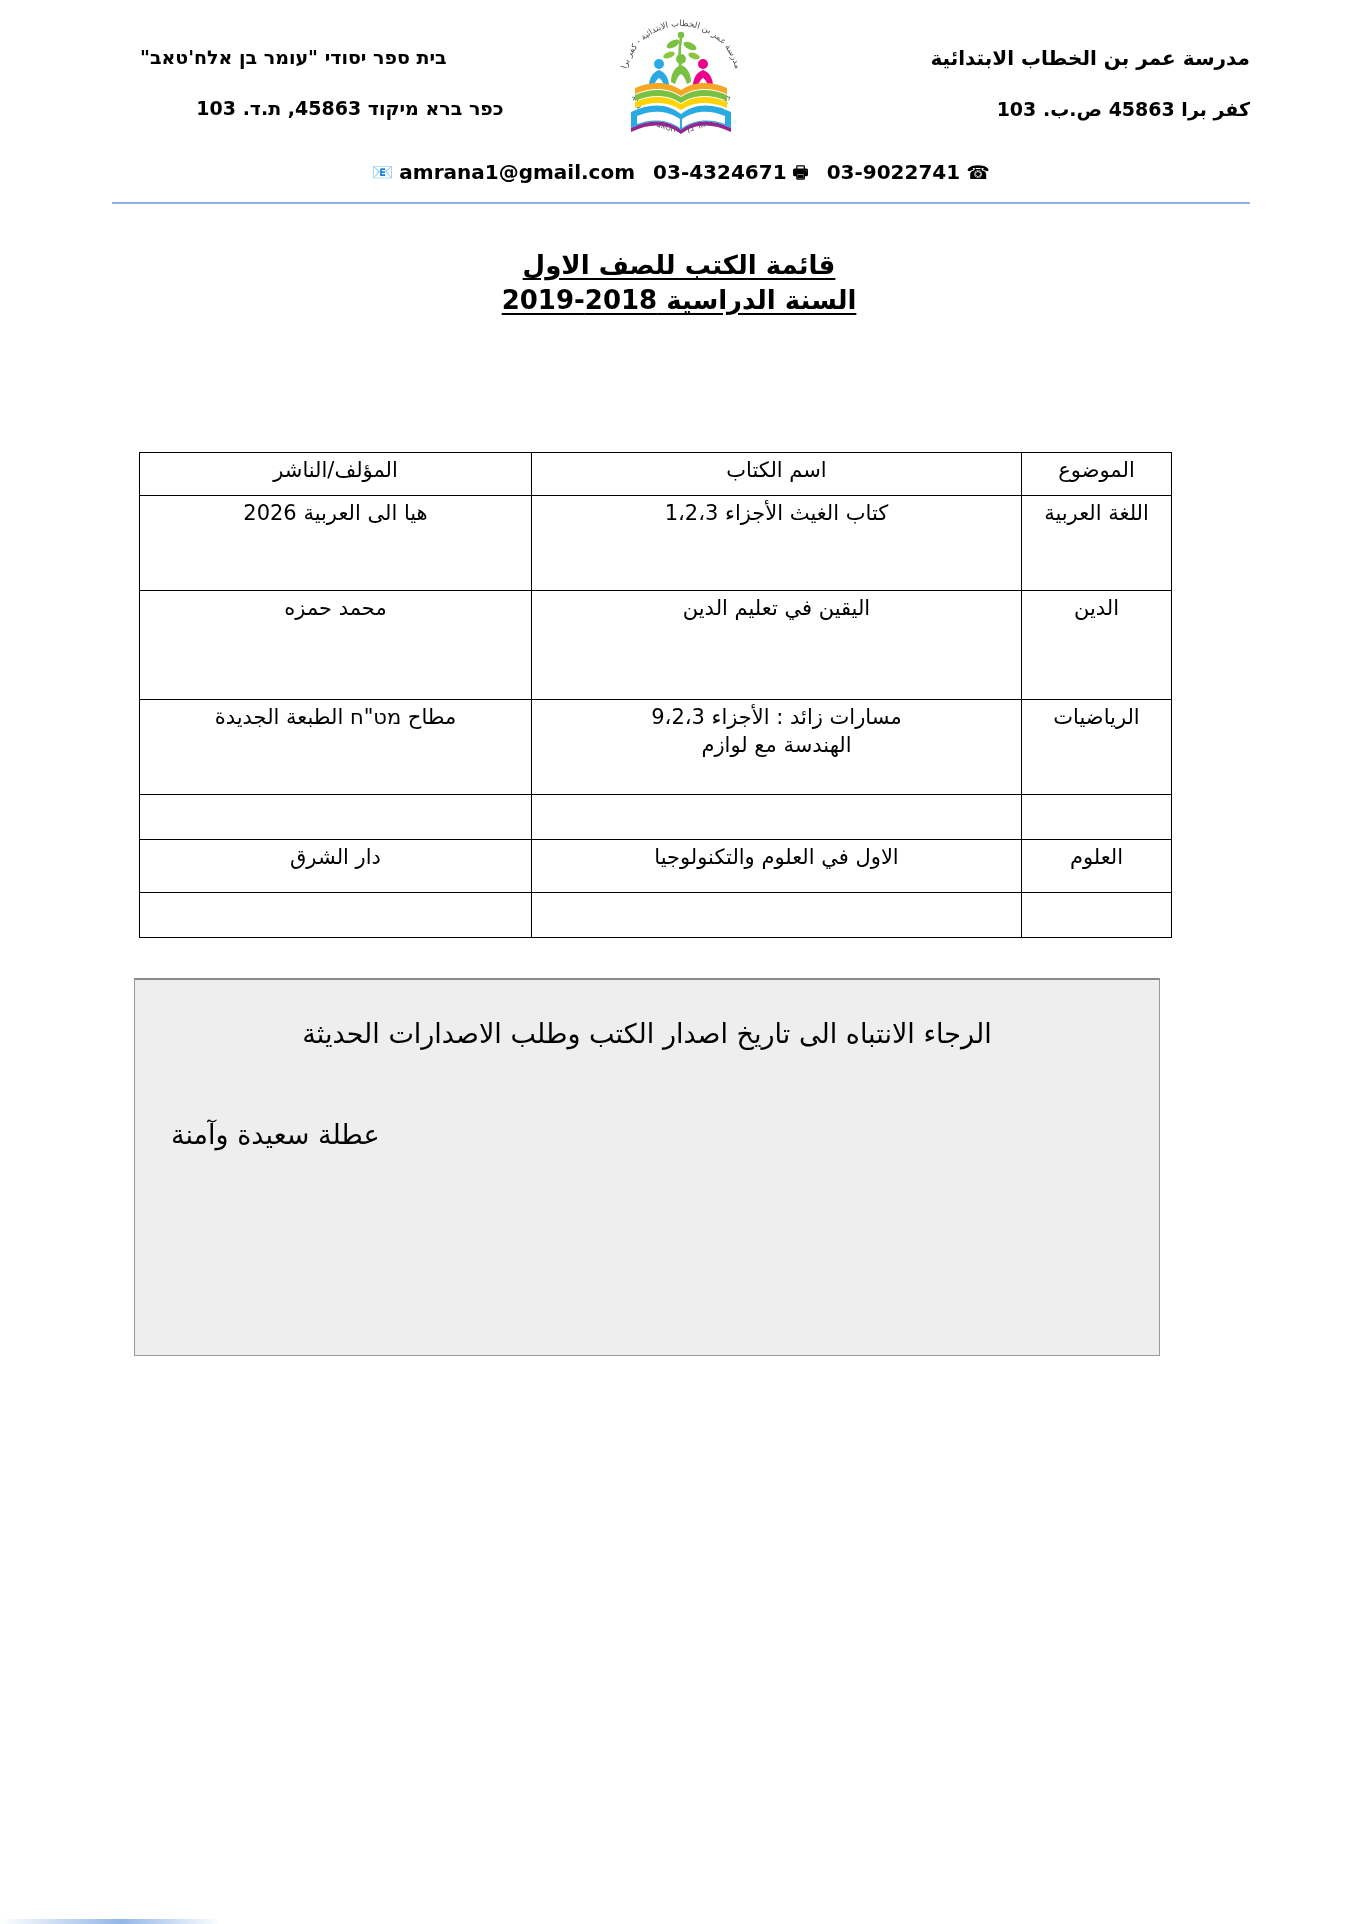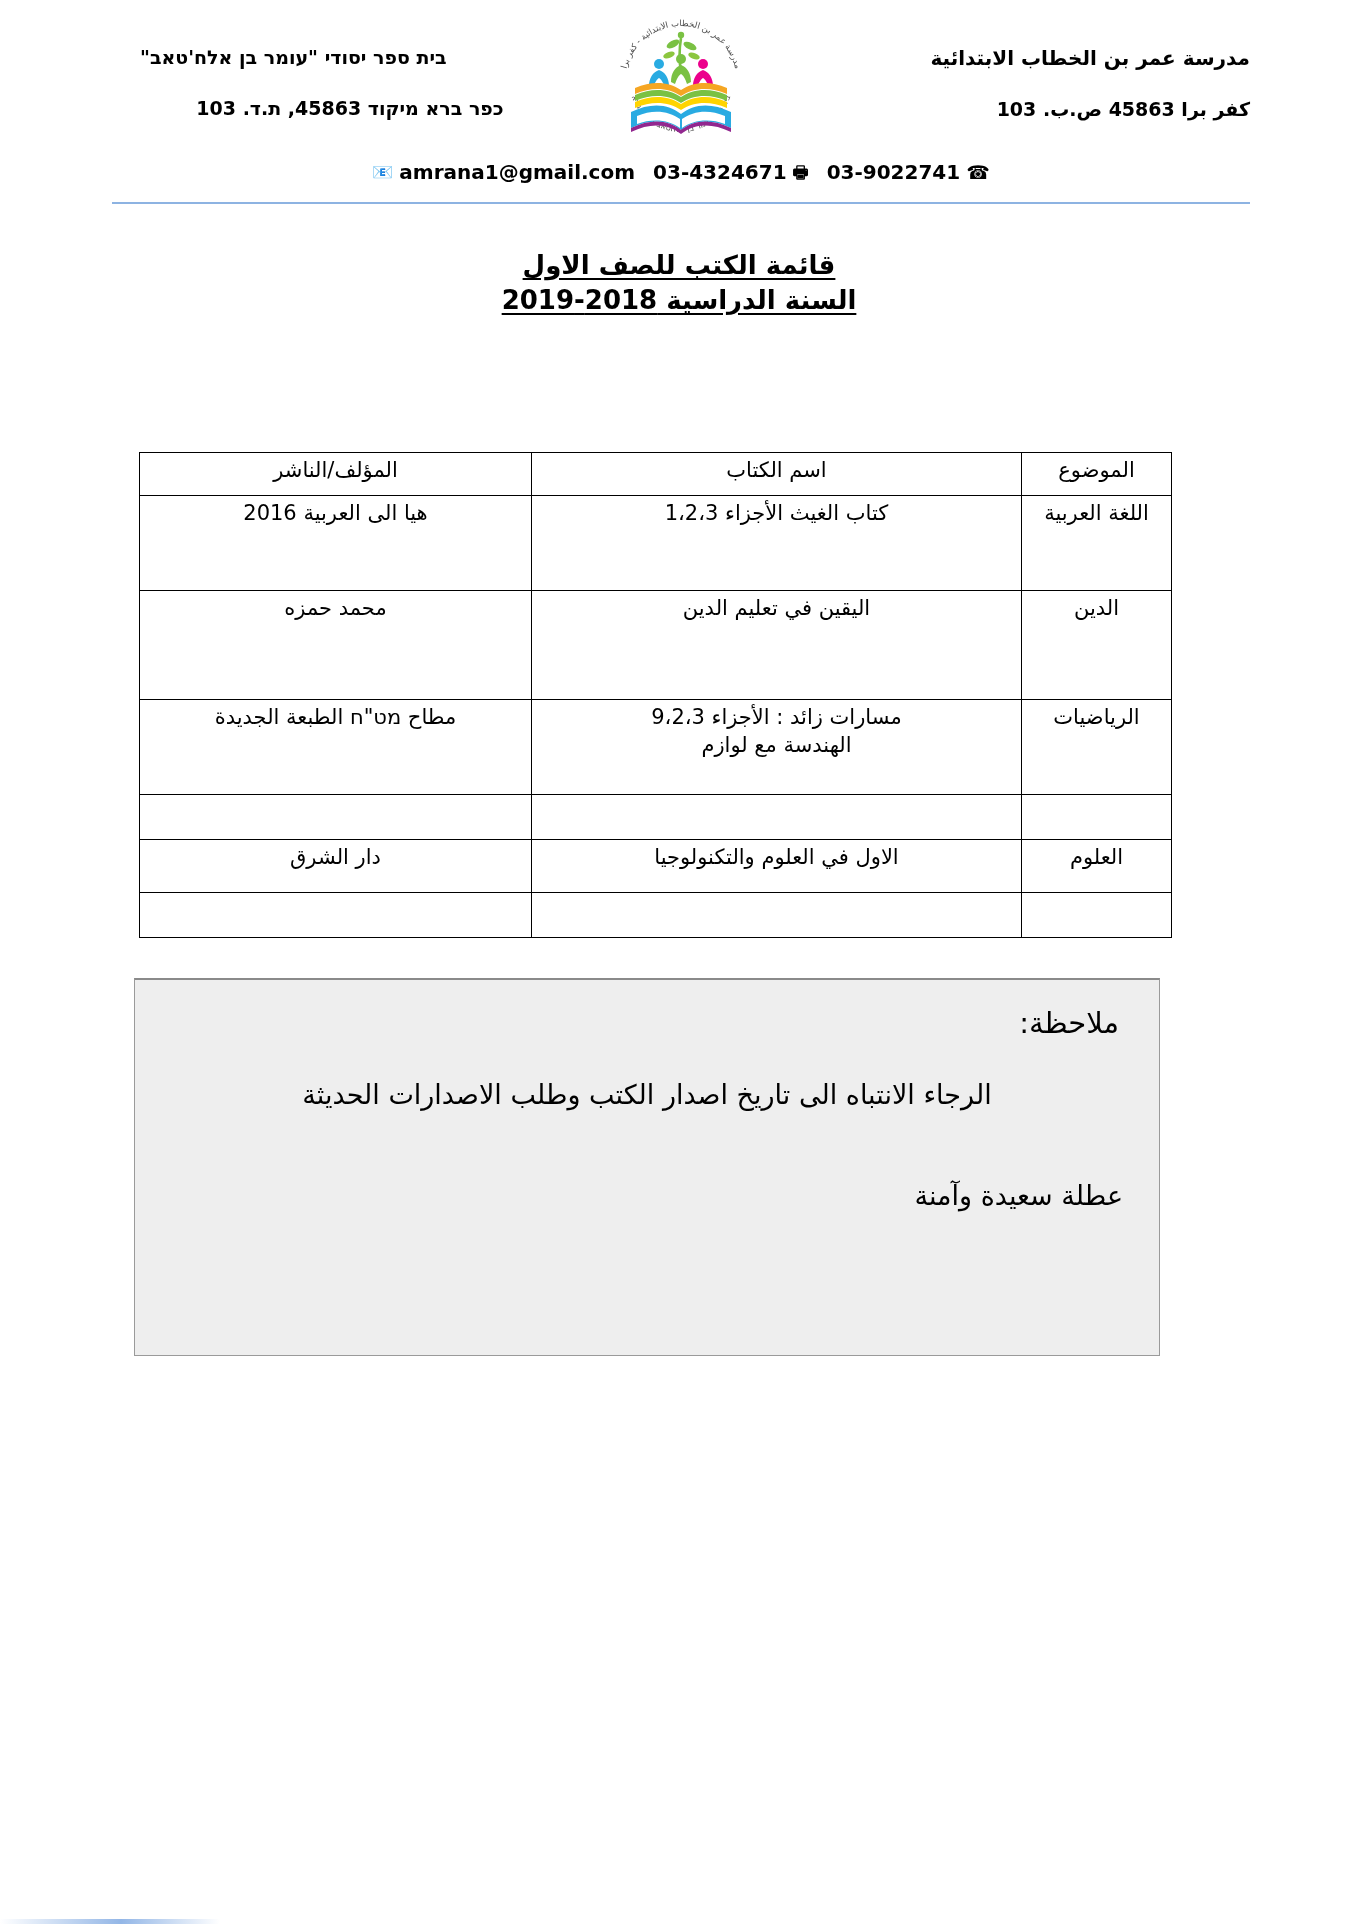--- a/index.html
+++ b/index.html
@@ -206,21 +206,21 @@
     margin: 34px 36px 0 36px;
     font-family: "DejaVu Sans", sans-serif;
     font-size: 27px;
     text-align: center;
     line-height: 1.48;
   }
   .note-footer {
     margin: 62px 36px 2px 36px;
     font-family: "DejaVu Sans", sans-serif;
     font-size: 27px;
-    text-align: right;
+    text-align: left;
     line-height: 1.4;
   }
 
   .bottom-accent {
     position: absolute;
     left: 0;
     bottom: 0;
     width: 220px;
     height: 5px;
     background: linear-gradient(to right, #ffffff 0%, #6f9ede 55%, #ffffff 100%);
@@ -323,21 +323,21 @@
         <tr>
           <td>الموضوع</td>
           <td>اسم الكتاب</td>
           <td>المؤلف/الناشر</td>
         </tr>
       </thead>
       <tbody>
         <tr class="r-tall">
           <td class="cell-subject">اللغة العربية</td>
           <td class="cell-book">كتاب الغيث الأجزاء 1،2،3</td>
-          <td class="cell-pub">هيا الى العربية 2016</td>
+          <td class="cell-pub">هيا الى العربية 2026</td>
         </tr>
         <tr class="r-mid">
           <td class="cell-subject">الدين</td>
           <td class="cell-book">اليقين في تعليم الدين</td>
           <td class="cell-pub small">محمد حمزه</td>
         </tr>
         <tr class="r-tall">
           <td class="cell-subject">الرياضيات</td>
           <td class="cell-book">
             <div>مسارات زائد : الأجزاء 9،2،3</div>
@@ -358,21 +358,20 @@
         <tr class="r-small">
           <td class="cell-subject"></td>
           <td class="cell-book"></td>
           <td class="cell-pub"></td>
         </tr>
       </tbody>
     </table>
   </div>
 
   <div class="note-box">
-    <div class="note-title">ملاحظة:</div>
     <div class="note-body">
       <div>الرجاء الانتباه الى تاريخ اصدار الكتب وطلب الاصدارات الحديثة</div>
     </div>
     <div class="note-footer">عطلة سعيدة وآمنة</div>
   </div>
 
   <div class="bottom-accent"></div>
 
 </div>
 

